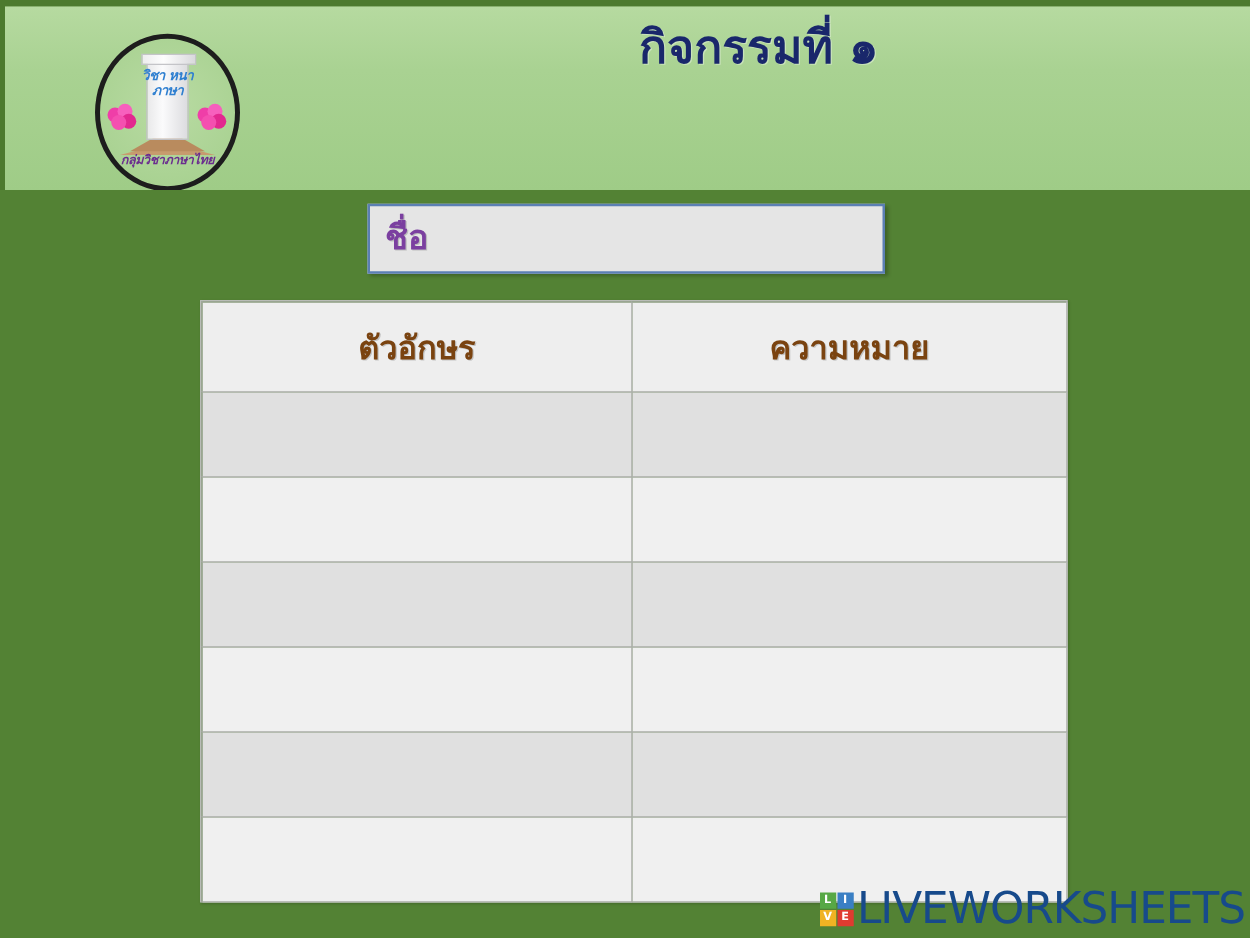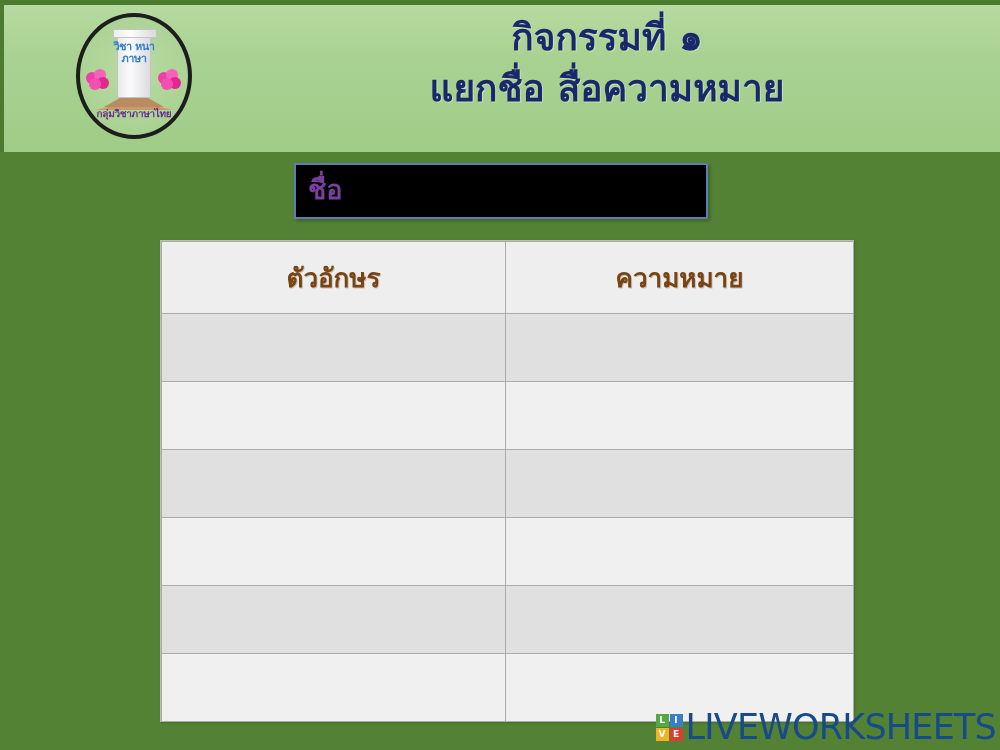--- a/index.html
+++ b/index.html
@@ -46,28 +46,29 @@
   .logo {
     position: absolute;
     left: 62px;
     top: 6px;
     width: 132px;
     height: 140px;
   }
   .logo-circle {
     position: absolute;
     left: 10px;
-    top: 2px;
+    top: 16px;
     width: 116px;
     height: 126px;
     border-radius: 50%;
     border: 4px solid #1d1d1d;
     box-sizing: border-box;
     background: radial-gradient(circle at 50% 45%, #b9dba3 0%, #a9d292 75%);
     overflow: hidden;
+    font-style: italic;
   }
   .logo-pillar {
     position: absolute;
     left: 50%;
     top: 17px;
     transform: translateX(-50%);
     width: 34px;
     height: 64px;
     background: linear-gradient(to right, #e9e9ea 0%, #fbfbfc 38%, #dcdcdf 100%);
     border: 1px solid #c2c2c6;
@@ -168,21 +169,21 @@
   .title-line1 { font-size: 37px; }
   .title-line2 { font-size: 37px; margin-top: 10px; }
 
   
   .name-field {
     position: absolute;
     left: 294px;
     top: 163px;
     width: 414px;
     height: 56px;
-    background: #000000;
+    background: #e5e5e5;
     border: 2px solid #5b7fb4;
     box-sizing: border-box;
     box-shadow: 2px 2px 3px rgba(0,0,0,0.25);
   }
   .name-field-label {
     position: absolute;
     left: 12px;
     top: 3px;
     color: #7b3fa0;
     font-size: 27px;
@@ -289,21 +290,20 @@
               <span></span>
               <span></span>
               <span></span>
           </div>
           <div class="logo-caption">กลุ่มวิชาภาษาไทย</div>
         </div>
       </div>
 
       <div class="title-block">
         <div class="title-line1">กิจกรรมที่ ๑</div>
-        <div class="title-line2">แยกชื่อ  สื่อความหมาย</div>
       </div>
 
     </div>
   </div>
 
   <div class="name-field">
     <span class="name-field-label">ชื่อ</span>
   </div>
 
   <div class="table-wrap">

